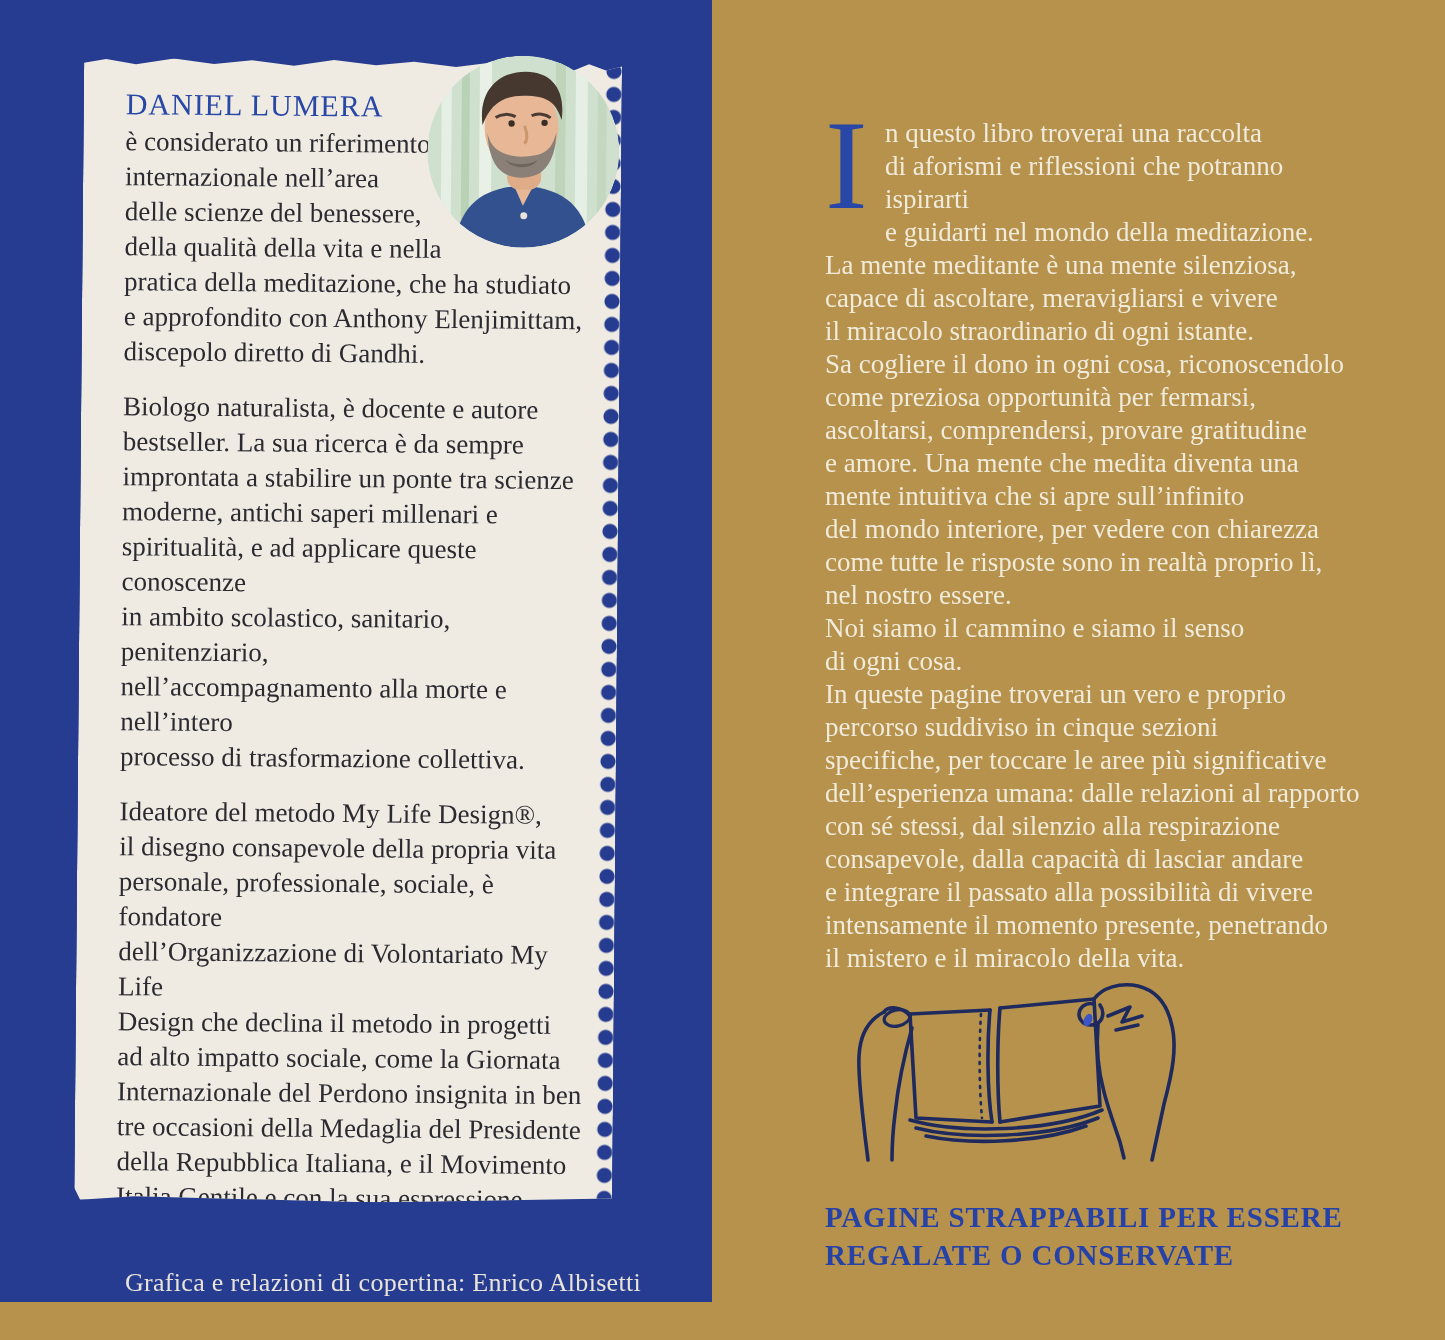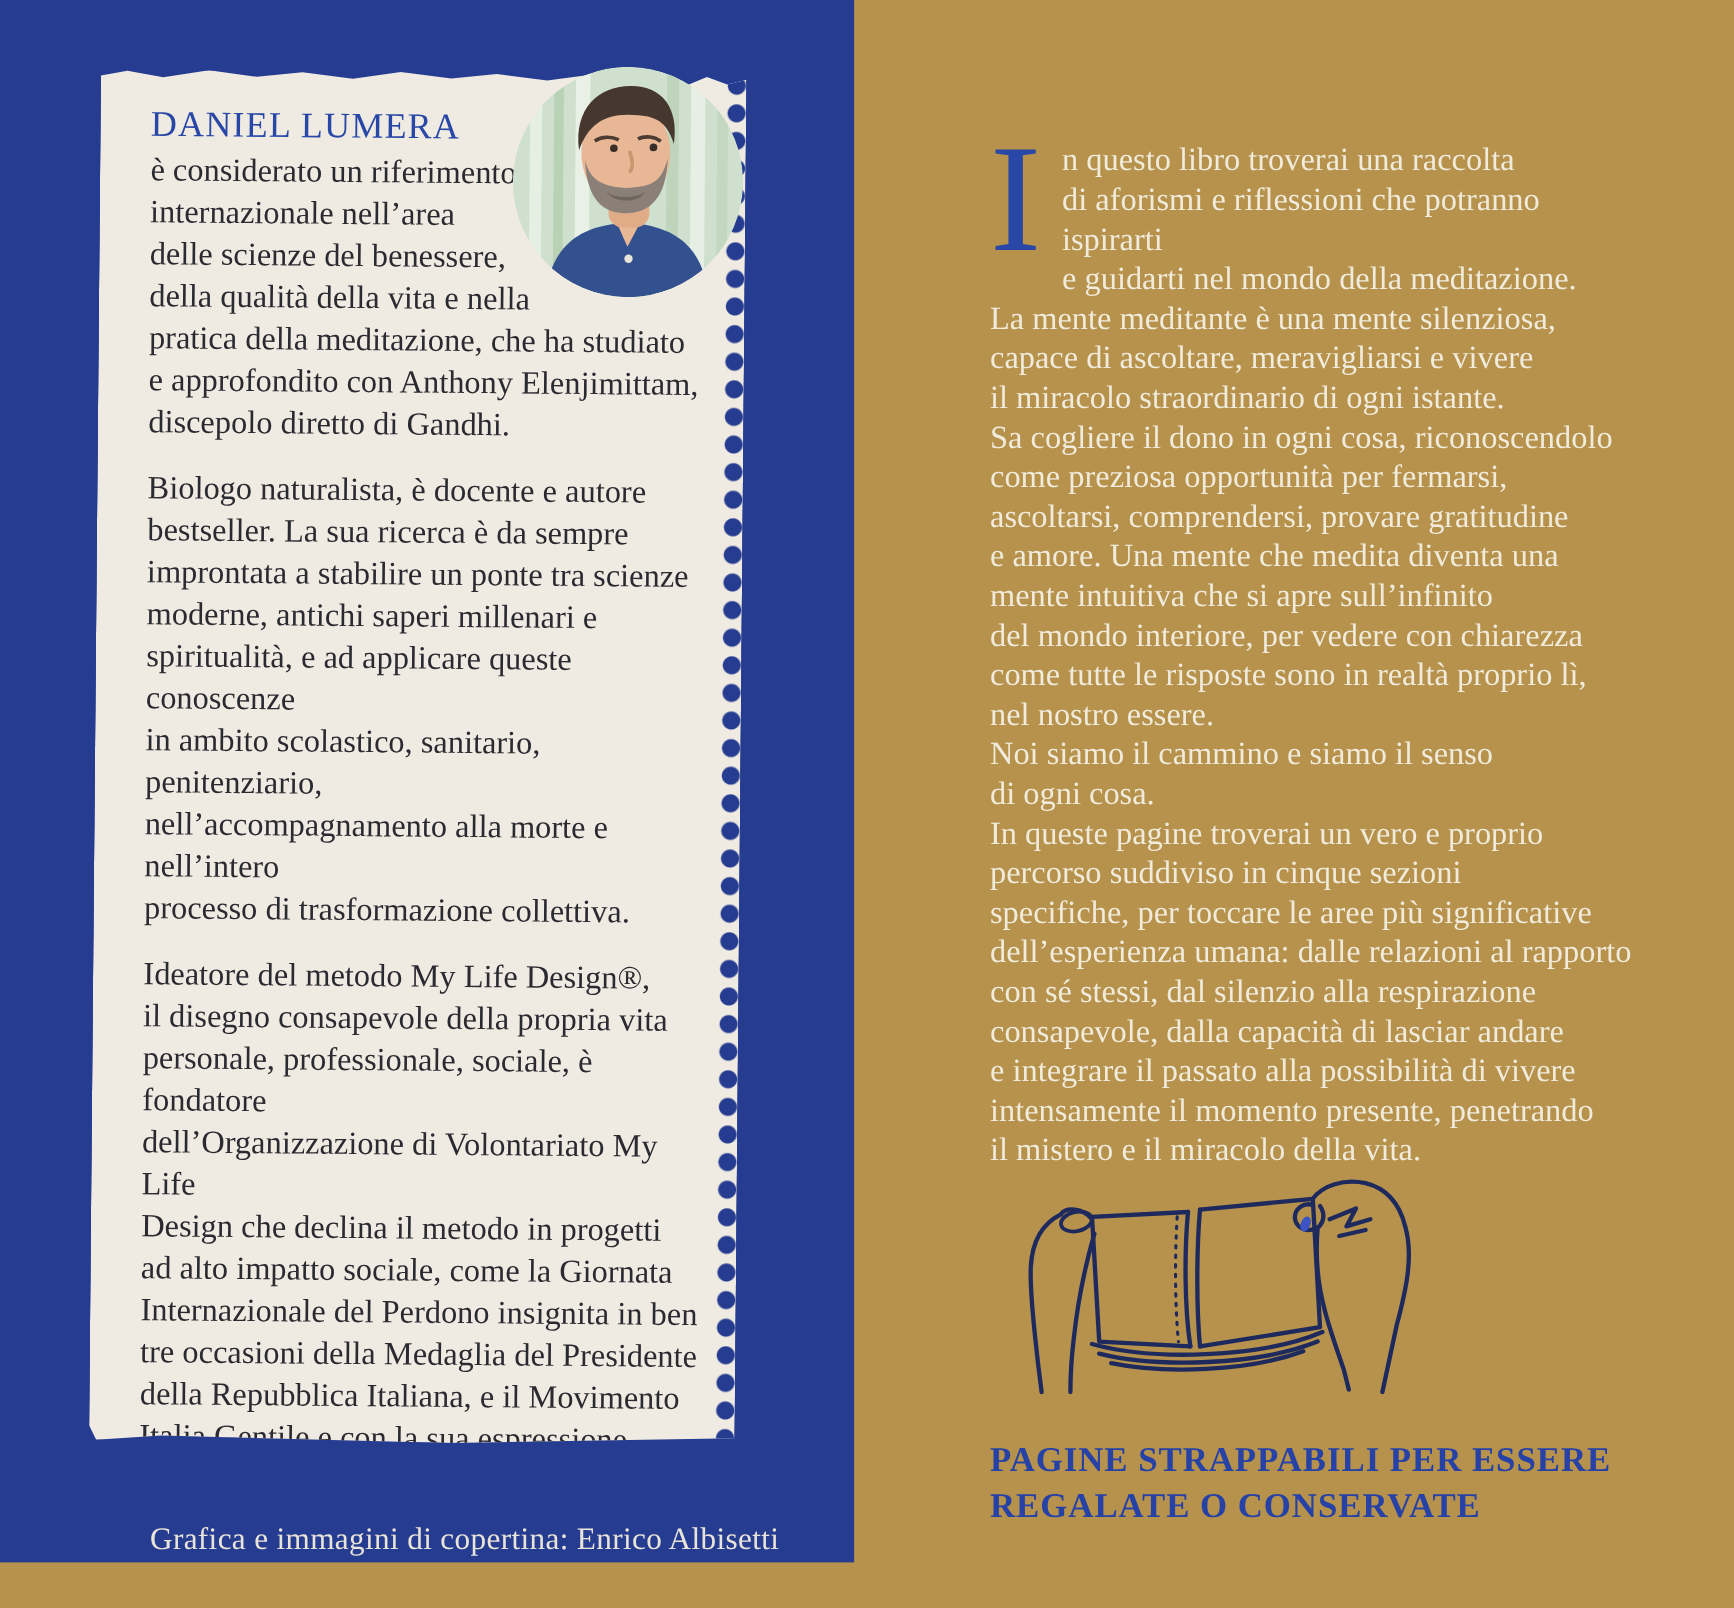--- a/index.html
+++ b/index.html
@@ -125,21 +125,21 @@
             <path d="M104 60 C110 57 118 58 123 62" stroke="#4A3B33" stroke-width="3" fill="none"></path>
             <circle cx="84" cy="68" r="3.2" fill="#3A2E28"></circle>
             <circle cx="117" cy="67" r="3.2" fill="#3A2E28"></circle>
 
             <path d="M97 70 C100 78 101 84 97 88" stroke="#C99670" stroke-width="3" fill="none"></path>
           </g>
         </svg>
       </div>
     </div>
 
-    <div class="credit">Grafica e immagini di copertina: Enrico Albisetti</div>
+    <div class="credit">Grafica e relazioni di copertina: Enrico Albisetti</div>
   </div>
 
   <div class="panel-right">
 
     <div class="intro">
       <span class="dropcap">I</span><span>n questo libro troverai una raccolta
 di aforismi e riflessioni che potranno ispirarti
 e guidarti nel mondo della meditazione.
 La mente meditante è una mente silenziosa,
 capace di ascoltare, meravigliarsi e vivere

